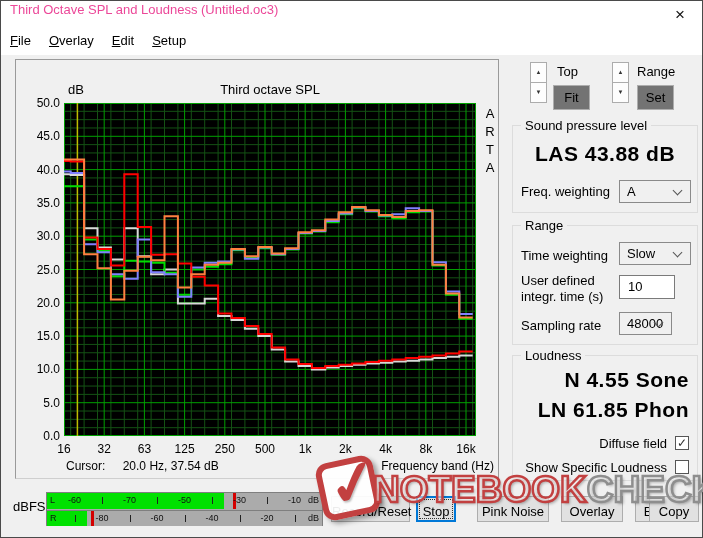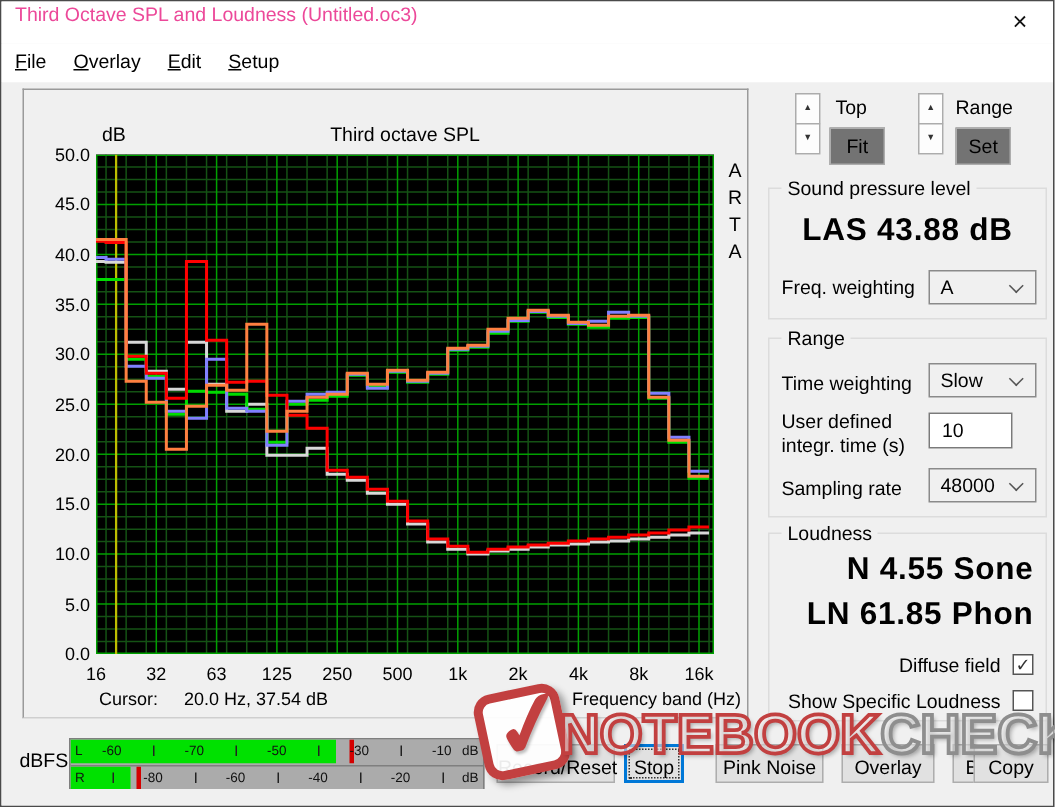--- a/index.html
+++ b/index.html
@@ -256,21 +256,21 @@
         <span class="gb-label">Range</span>
         <span class="small-label" style="left:8px; top:22px;">Time weighting</span>
         <div class="combo" style="left:106px; top:16px; width:72px;">
           <span>Slow</span>
           <span class="chev"></span>
         </div>
         <span class="small-label" style="left:8px; top:47px;">User defined</span>
         <span class="small-label" style="left:8px; top:63px;">integr. time (s)</span>
         <div class="tinput" style="left:106px; top:49px; width:56px;">10</div>
         <span class="small-label" style="left:8px; top:92px;">Sampling rate</span>
-        <div class="combo" style="left:106px; top:86px; width:72px;">
+        <div class="combo" style="left:106px; top:86px; width:53px;">
           <span>48000</span>
           <span class="chev"></span>
         </div>
       </div>
 
       <div class="groupbox" style="top:300px; height:126px;">
         <span class="gb-label">Loudness</span>
         <div class="big-val" style="position:absolute; right:8px; top:12px;">N 4.55 Sone</div>
         <div class="big-val" style="position:absolute; right:8px; top:42px;">LN 61.85 Phon</div>
         <span class="small-label" style="right:30px; top:80px;">Diffuse field</span>

